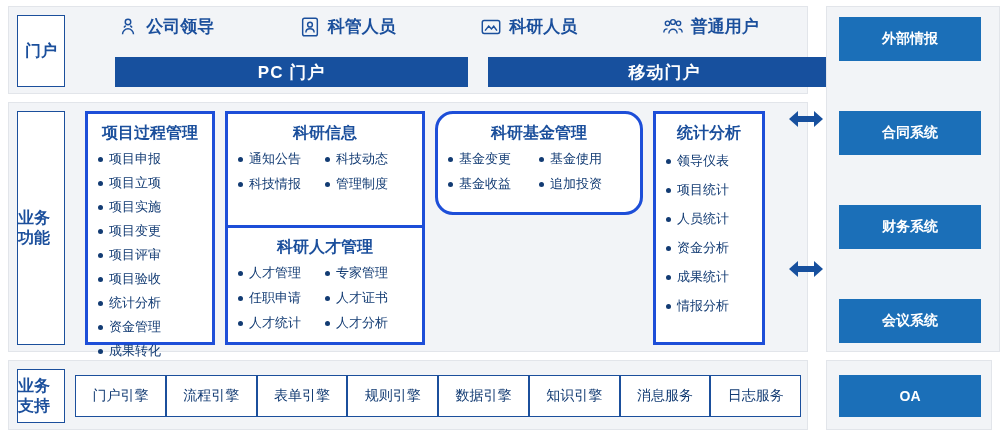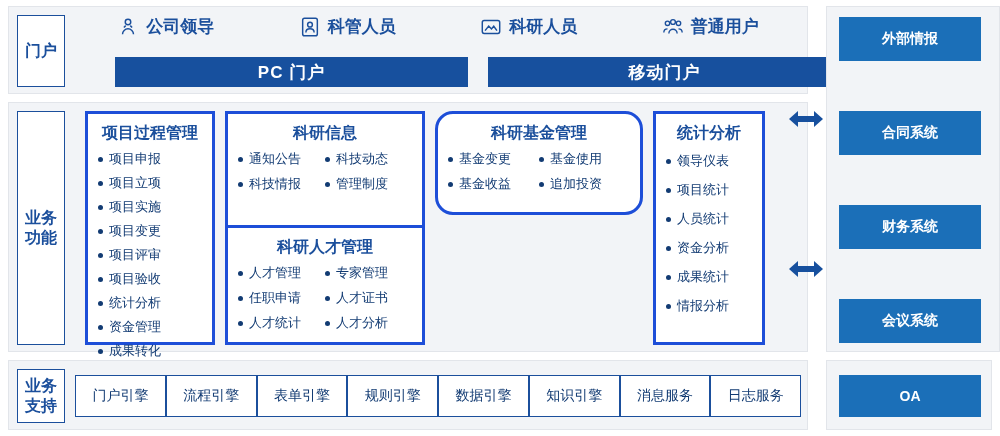--- a/index.html
+++ b/index.html
@@ -23,21 +23,21 @@
 
   
   .portal-panel{position:absolute;left:0;top:0;width:800px;height:88px;}
   .row-label{
     position:absolute;
     background:#ffffff;
     border:1px solid #1b4f9c;
     box-sizing:border-box;
     display:flex;align-items:center;justify-content:center;
     font-weight:bold;font-size:16px;color:#1b4f9c;
-    text-align:center;line-height:1.25;
+    line-height:1.25;
   }
   .portal-label{left:8px;top:8px;width:48px;height:72px;}
 
   .roles{
     position:absolute;left:66px;top:8px;width:726px;height:36px;
     display:flex;align-items:flex-start;justify-content:space-around;
   }
   .role{display:flex;align-items:center;gap:7px;font-size:17px;font-weight:bold;color:#1b4f9c;}
   .role .ico{width:22px;height:22px;display:inline-block;}
   .role .ico svg{display:block;}

